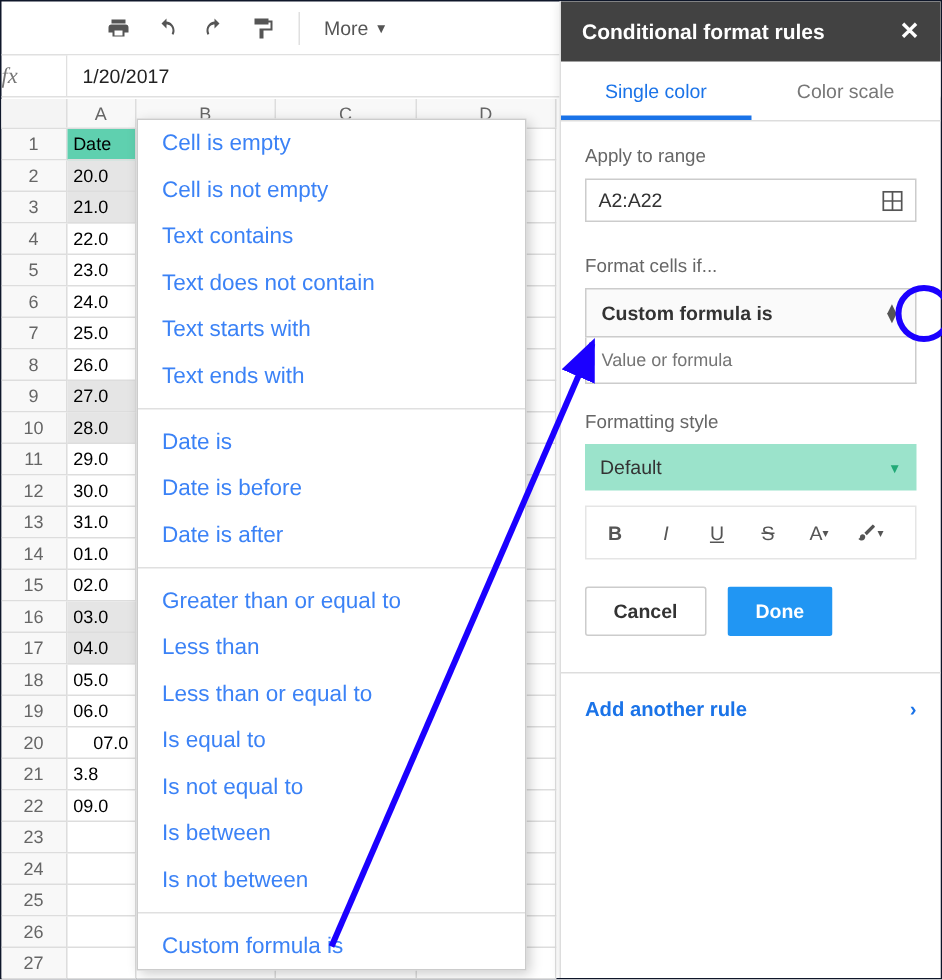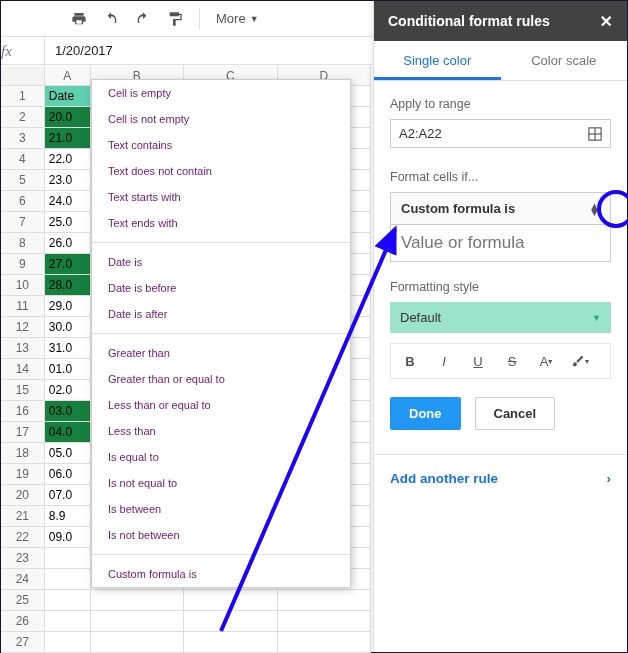--- a/index.html
+++ b/index.html
@@ -125,37 +125,37 @@
   .cell {
     border-right: 1px solid #ddd;
     border-bottom: 1px solid #ddd;
     padding: 0 4px;
     line-height: 21px;
     font-size: 12px;
     white-space: nowrap;
     overflow: hidden;
     color: #000;
   }
-  .cell.hl { background: #15803d; }
+  .cell.hl { background: #e5e5e5; }
   .cell.hdr { background: #5fd0af; color:#000; }
   
   .dropdown {
     position: absolute;
     top: 78px;
     left: 90px;
     width: 260px;
     background: #fff;
     border: 1px solid #ccc;
     box-shadow: 2px 2px 8px rgba(0,0,0,0.2);
     z-index: 5;
   }
   .dropdown .item {
     padding: 7px 16px;
-    font-size: 11px;
-    color: #701a75;
+    font-size: 15px;
+    color: #3b82f6;
     cursor: default;
   }
   .dropdown .divider {
     height: 1px;
     background: #e0e0e0;
     margin: 6px 0;
   }
   
   .side-panel {
     position: absolute;
@@ -238,21 +238,21 @@
     border: 4px solid #1b00ff;
     border-radius: 50%;
     pointer-events: none;
     z-index: 6;
   }
   .text-input {
     width: 100%;
     border: 1px solid #ccc;
     border-top: none;
     padding: 8px 10px;
-    font-size: 17px;
+    font-size: 12px;
     color: #aaa;
     background: #fff;
     margin-bottom: 18px;
   }
   .style-select {
     background: #9be3cb;
     padding: 8px 10px;
     font-size: 13px;
     display: flex;
     justify-content: space-between;
@@ -484,28 +484,28 @@
         </div>
         <div class="row">
           <div class="row-h">19</div>
           <div class="cell " style="width: 46px;">06.0</div>
           <div class="cell" style="width: 94px;"></div>
           <div class="cell" style="width: 94px;"></div>
           <div class="cell" style="width: 94px;"></div>
         </div>
         <div class="row">
           <div class="row-h">20</div>
-          <div class="cell " style="width: 46px;">07.0</div>
+          <div class="cell " style="width: 46px; text-align: right;">07.0</div>
           <div class="cell" style="width: 94px;"></div>
           <div class="cell" style="width: 94px;"></div>
           <div class="cell" style="width: 94px;"></div>
         </div>
         <div class="row">
           <div class="row-h">21</div>
-          <div class="cell " style="width: 46px;">8.9</div>
+          <div class="cell " style="width: 46px;">3.8</div>
           <div class="cell" style="width: 94px;"></div>
           <div class="cell" style="width: 94px;"></div>
           <div class="cell" style="width: 94px;"></div>
         </div>
         <div class="row">
           <div class="row-h">22</div>
           <div class="cell " style="width: 46px;">09.0</div>
           <div class="cell" style="width: 94px;"></div>
           <div class="cell" style="width: 94px;"></div>
           <div class="cell" style="width: 94px;"></div>
@@ -553,24 +553,23 @@
       <div class="item">Cell is not empty</div>
       <div class="item">Text contains</div>
       <div class="item">Text does not contain</div>
       <div class="item">Text starts with</div>
       <div class="item">Text ends with</div>
       <div class="divider"></div>
       <div class="item">Date is</div>
       <div class="item">Date is before</div>
       <div class="item">Date is after</div>
       <div class="divider"></div>
-      <div class="item">Greater than</div>
       <div class="item">Greater than or equal to</div>
+      <div class="item">Less than</div>
       <div class="item">Less than or equal to</div>
-      <div class="item">Less than</div>
       <div class="item">Is equal to</div>
       <div class="item">Is not equal to</div>
       <div class="item">Is between</div>
       <div class="item">Is not between</div>
       <div class="divider"></div>
       <div class="item">Custom formula is</div>
     </div>
 
   <div class="side-panel">
     <div class="sp-header">
@@ -620,22 +619,22 @@
           </div>
         <div class="fmt-btn">A<span style="font-size:8px">▾</span></div>
         <div class="fmt-btn">
           <svg width="14" height="14" viewBox="0 0 24 24" fill="#555">
               <path d="M7 14c-1.66 0-3 1.34-3 3 0 1.31-1.16 2-2 2 .92 1.22 2.5 2 4 2 2.21 0 4-1.79 4-4 0-1.66-1.34-3-3-3zm13.71-9.37l-1.34-1.34a1 1 0 00-1.41 0L9 12.25 11.75 15l8.96-8.96a1 1 0 000-1.41z"></path>
             </svg>
             <span style="font-size:8px">▾</span>
         </div>
       </div>
       <div class="btn-row">
+        <button class="btn secondary">Cancel</button>
         <button class="btn primary">Done</button>
-        <button class="btn secondary">Cancel</button>
       </div>
     </div>
     <div class="add-rule">
       <span>Add another rule</span>
       <span style="color:#1a73e8">›</span>
     </div>
   </div>
 
   <svg class="arrow-svg">
     <defs>

